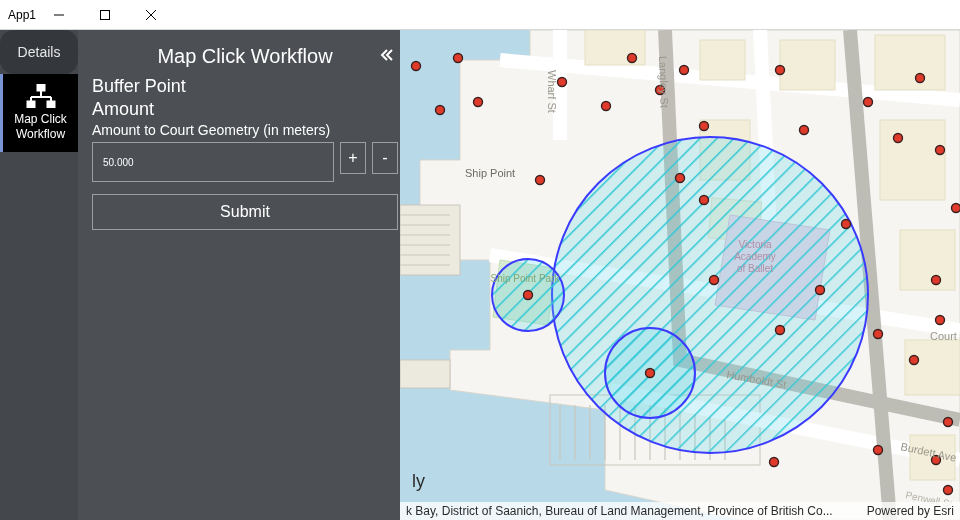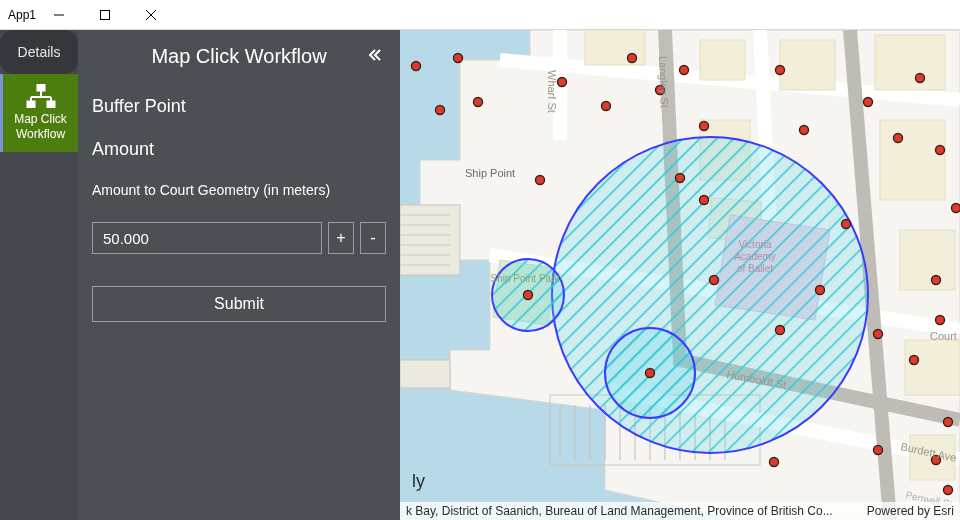--- a/index.html
+++ b/index.html
@@ -24,44 +24,44 @@
   
   .rail {
     width: 78px; background: #44484c; color: #e6e6e6; display: flex; flex-direction: column;
   }
   .rail .tab {
     height: 44px; display: flex; align-items: center; justify-content: center;
     font-size: 14px; background: #34383c; border-radius: 14px;
   }
   .rail .item {
     padding: 10px 4px 10px 4px; text-align: center; font-size: 12px; line-height: 1.25;
-    border-left: 3px solid #7a95d6; background: #4d7c0f; color: #fff;
+    border-left: 3px solid #7a95d6; background: #000000; color: #fff;
   }
   .rail .item svg { display: block; margin: 0 auto 4px; }
 
   
   .panel {
-    width: 322px; background: #4c4f54; color: #fff; padding: 10px 14px 14px 14px;
-    display: flex; flex-direction: column; gap: 20px; position: relative;
+    width: 322px; background: #4c4f54; color: #fff; padding: 10px 2px 14px 14px;
+    display: flex; flex-direction: column; gap: 0; position: relative;
   }
   .panel-header {
     display: flex; align-items: center; justify-content: center; margin-bottom: 4px;
     position: relative; height: 32px;
   }
   .panel-title { font-size: 20px; font-weight: 400; }
   .collapse-btn {
     position: absolute; right: 0; top: 4px; width: 22px; height: 22px;
     display: flex; align-items: center; justify-content: center;
   }
   .section-head { font-size: 18px; font-weight: 400; margin-bottom: 2px; }
   .field-label { font-size: 14px; margin-bottom: 4px; }
   .amount-row { display: flex; gap: 6px; margin-bottom: 12px; }
   .amount-input {
-    flex: 1 1 auto; height: 32px; background: transparent; border: 1px solid #9b9ea2;
-    color: #fff; font-size: 15px; padding: 0 10px;
+    flex: 1 1 auto; height: 40px; background: transparent; border: 1px solid #9b9ea2;
+    color: #fff; font-size: 10px; padding: 0 10px;
   }
   .stepper-btn {
     width: 26px; height: 32px; border: 1px solid #9b9ea2; background: transparent;
     color: #fff; font-size: 16px; display: flex; align-items: center; justify-content: center;
   }
   .submit-btn {
     height: 36px; border: 1px solid #9b9ea2; background: transparent; color: #fff;
     font-size: 16px; display: flex; align-items: center; justify-content: center;
   }
 

